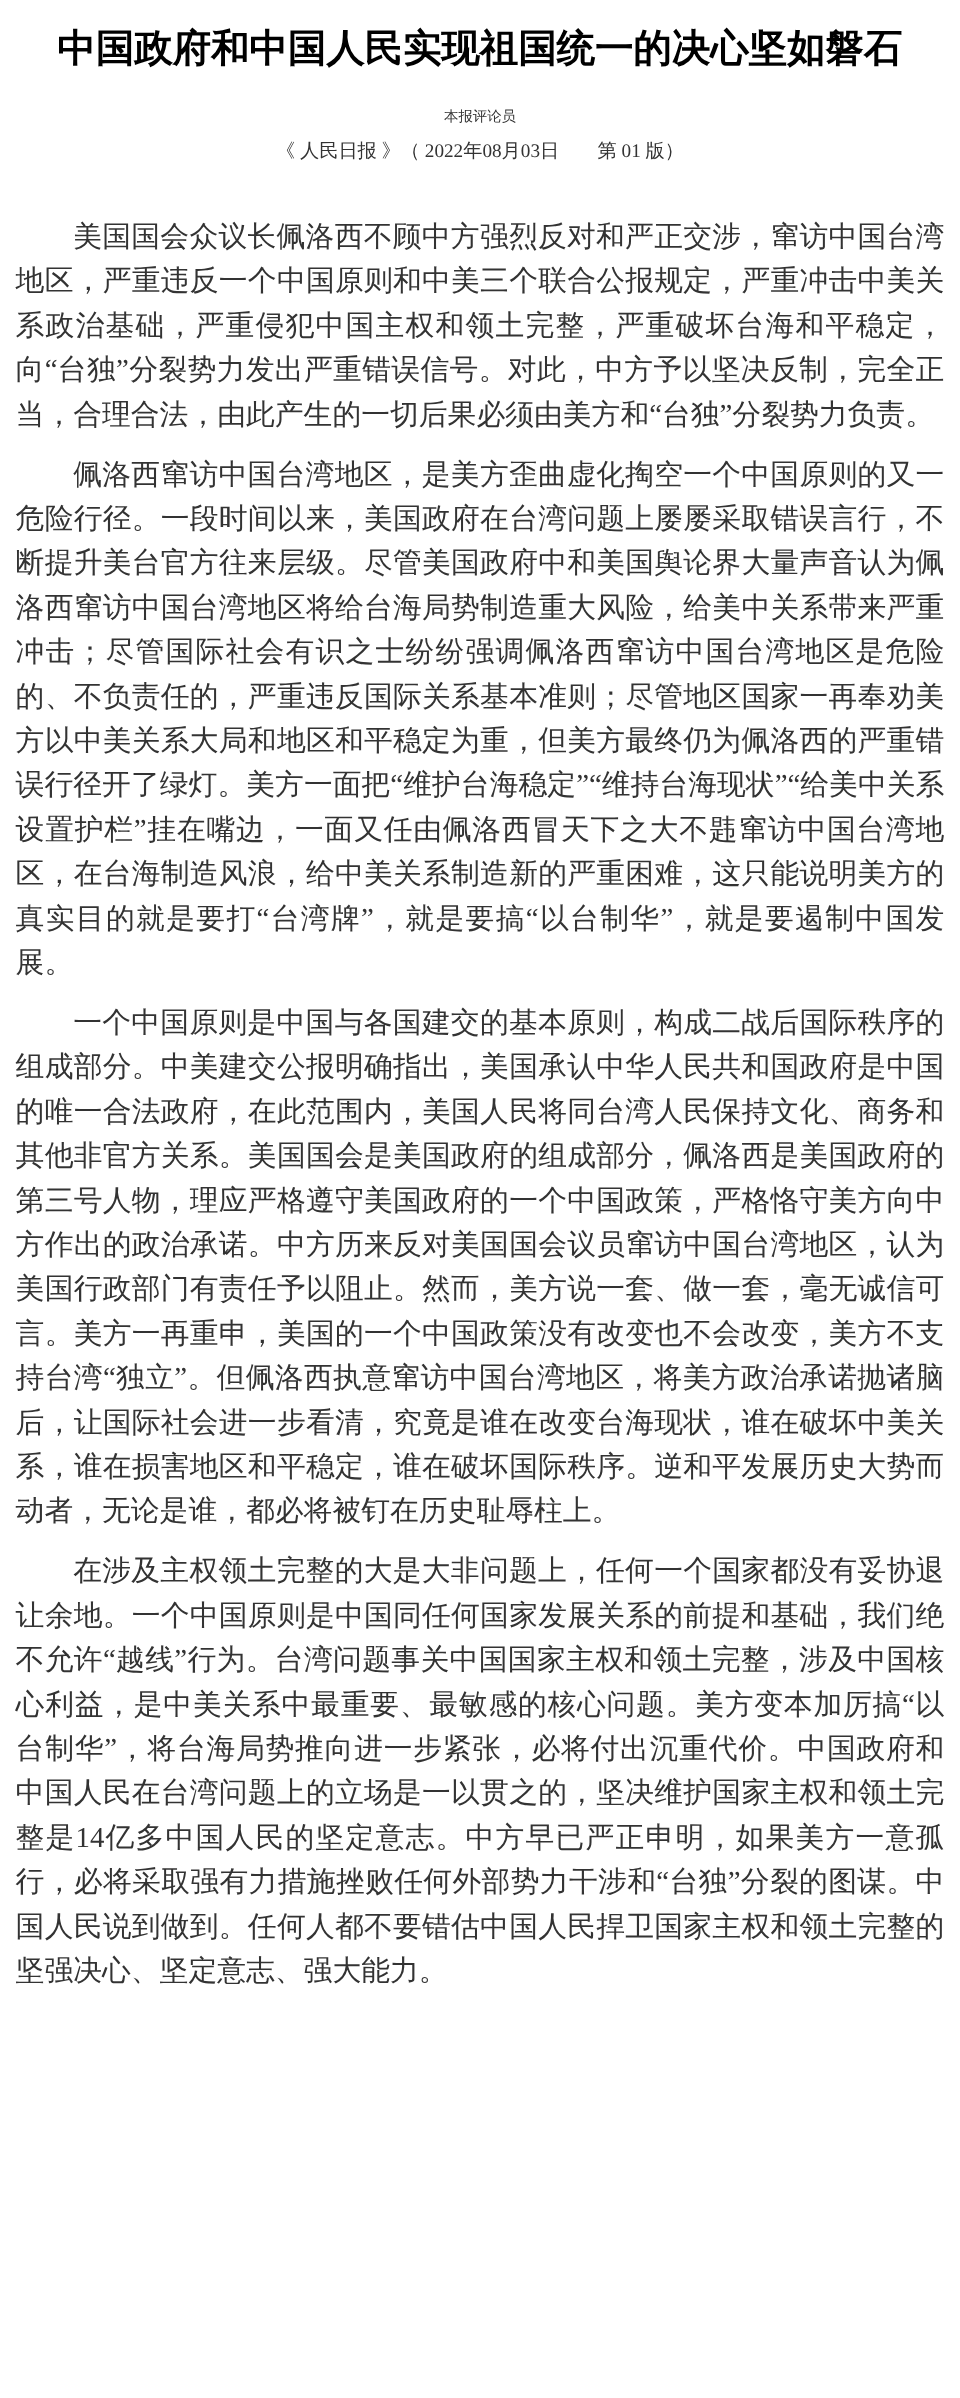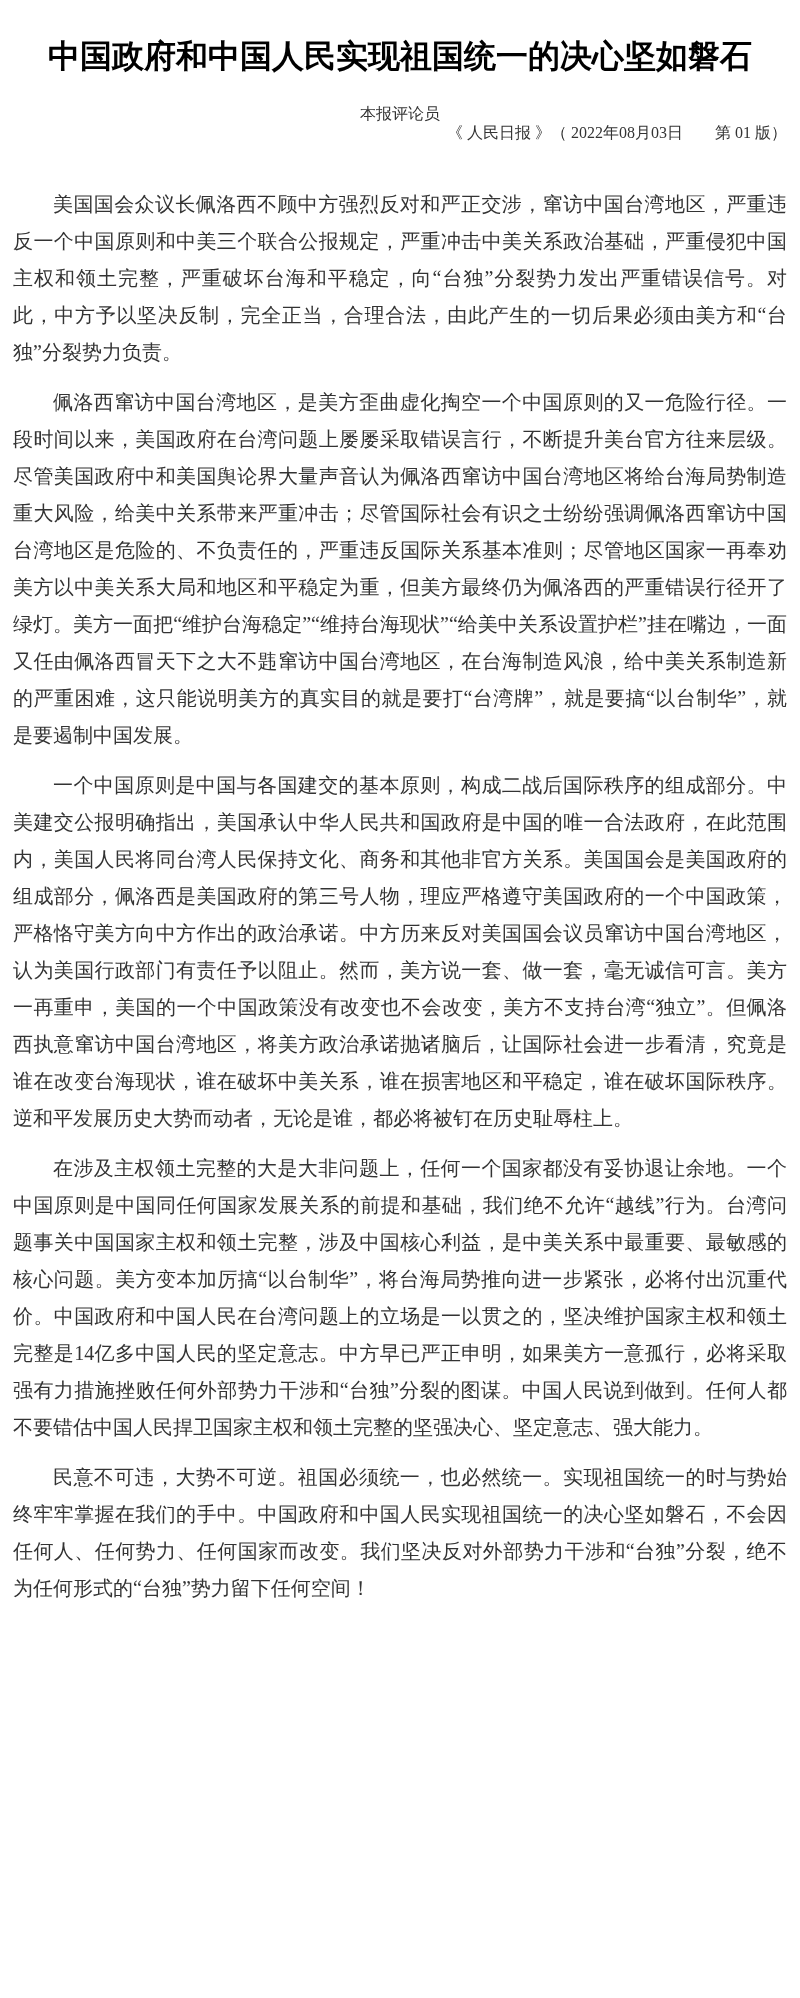--- a/index.html
+++ b/index.html
@@ -6,54 +6,54 @@
     margin: 0;
     padding: 0;
     background: #ffffff;
   }
   body {
     width: 800px;
     min-height: 1998px;
     font-family: "Liberation Serif", serif;
   }
   .article {
-    padding: 16px 13px;
+    padding: 0 13px;
     box-sizing: border-box;
   }
   .article-title {
     margin: 0;
     padding-top: 20px;
     font-family: "Liberation Sans", sans-serif;
     font-size: 32px;
     line-height: 40px;
     font-weight: bold;
     color: #000000;
     text-align: center;
     letter-spacing: 0px;
   }
   .byline {
     margin-top: 28px;
-    font-size: 16px;
+    font-size: 12px;
     line-height: 19px;
     color: #333333;
     text-align: center;
   }
   .source-line {
-    margin-top: 0;
+    margin-top: 10px;
     font-size: 16px;
     line-height: 19px;
     color: #333333;
-    text-align: right;
+    text-align: center;
   }
   .content {
     margin-top: 44px;
   }
   .content p {
     margin: 0 0 13px 0;
-    font-size: 20px;
+    font-size: 24px;
     line-height: 37px;
     color: #333333;
     text-indent: 2em;
     text-align: justify;
     word-break: break-all;
   }
 </style>
 </head>
 <body>
 
@@ -63,16 +63,15 @@
 
   <div class="byline">本报评论员</div>
 
   <div class="source-line">《 人民日报 》（ 2022年08月03日　　第 01 版）</div>
 
   <div class="content">
     <p>美国国会众议长佩洛西不顾中方强烈反对和严正交涉，窜访中国台湾地区，严重违反一个中国原则和中美三个联合公报规定，严重冲击中美关系政治基础，严重侵犯中国主权和领土完整，严重破坏台海和平稳定，向“台独”分裂势力发出严重错误信号。对此，中方予以坚决反制，完全正当，合理合法，由此产生的一切后果必须由美方和“台独”分裂势力负责。</p>
     <p>佩洛西窜访中国台湾地区，是美方歪曲虚化掏空一个中国原则的又一危险行径。一段时间以来，美国政府在台湾问题上屡屡采取错误言行，不断提升美台官方往来层级。尽管美国政府中和美国舆论界大量声音认为佩洛西窜访中国台湾地区将给台海局势制造重大风险，给美中关系带来严重冲击；尽管国际社会有识之士纷纷强调佩洛西窜访中国台湾地区是危险的、不负责任的，严重违反国际关系基本准则；尽管地区国家一再奉劝美方以中美关系大局和地区和平稳定为重，但美方最终仍为佩洛西的严重错误行径开了绿灯。美方一面把“维护台海稳定”“维持台海现状”“给美中关系设置护栏”挂在嘴边，一面又任由佩洛西冒天下之大不韪窜访中国台湾地区，在台海制造风浪，给中美关系制造新的严重困难，这只能说明美方的真实目的就是要打“台湾牌”，就是要搞“以台制华”，就是要遏制中国发展。</p>
     <p>一个中国原则是中国与各国建交的基本原则，构成二战后国际秩序的组成部分。中美建交公报明确指出，美国承认中华人民共和国政府是中国的唯一合法政府，在此范围内，美国人民将同台湾人民保持文化、商务和其他非官方关系。美国国会是美国政府的组成部分，佩洛西是美国政府的第三号人物，理应严格遵守美国政府的一个中国政策，严格恪守美方向中方作出的政治承诺。中方历来反对美国国会议员窜访中国台湾地区，认为美国行政部门有责任予以阻止。然而，美方说一套、做一套，毫无诚信可言。美方一再重申，美国的一个中国政策没有改变也不会改变，美方不支持台湾“独立”。但佩洛西执意窜访中国台湾地区，将美方政治承诺抛诸脑后，让国际社会进一步看清，究竟是谁在改变台海现状，谁在破坏中美关系，谁在损害地区和平稳定，谁在破坏国际秩序。逆和平发展历史大势而动者，无论是谁，都必将被钉在历史耻辱柱上。</p>
     <p>在涉及主权领土完整的大是大非问题上，任何一个国家都没有妥协退让余地。一个中国原则是中国同任何国家发展关系的前提和基础，我们绝不允许“越线”行为。台湾问题事关中国国家主权和领土完整，涉及中国核心利益，是中美关系中最重要、最敏感的核心问题。美方变本加厉搞“以台制华”，将台海局势推向进一步紧张，必将付出沉重代价。中国政府和中国人民在台湾问题上的立场是一以贯之的，坚决维护国家主权和领土完整是14亿多中国人民的坚定意志。中方早已严正申明，如果美方一意孤行，必将采取强有力措施挫败任何外部势力干涉和“台独”分裂的图谋。中国人民说到做到。任何人都不要错估中国人民捍卫国家主权和领土完整的坚强决心、坚定意志、强大能力。</p>
-    <p>民意不可违，大势不可逆。祖国必须统一，也必然统一。实现祖国统一的时与势始终牢牢掌握在我们的手中。中国政府和中国人民实现祖国统一的决心坚如磐石，不会因任何人、任何势力、任何国家而改变。我们坚决反对外部势力干涉和“台独”分裂，绝不为任何形式的“台独”势力留下任何空间！</p>
   </div>
 
 </div>
 
 </body></html>

